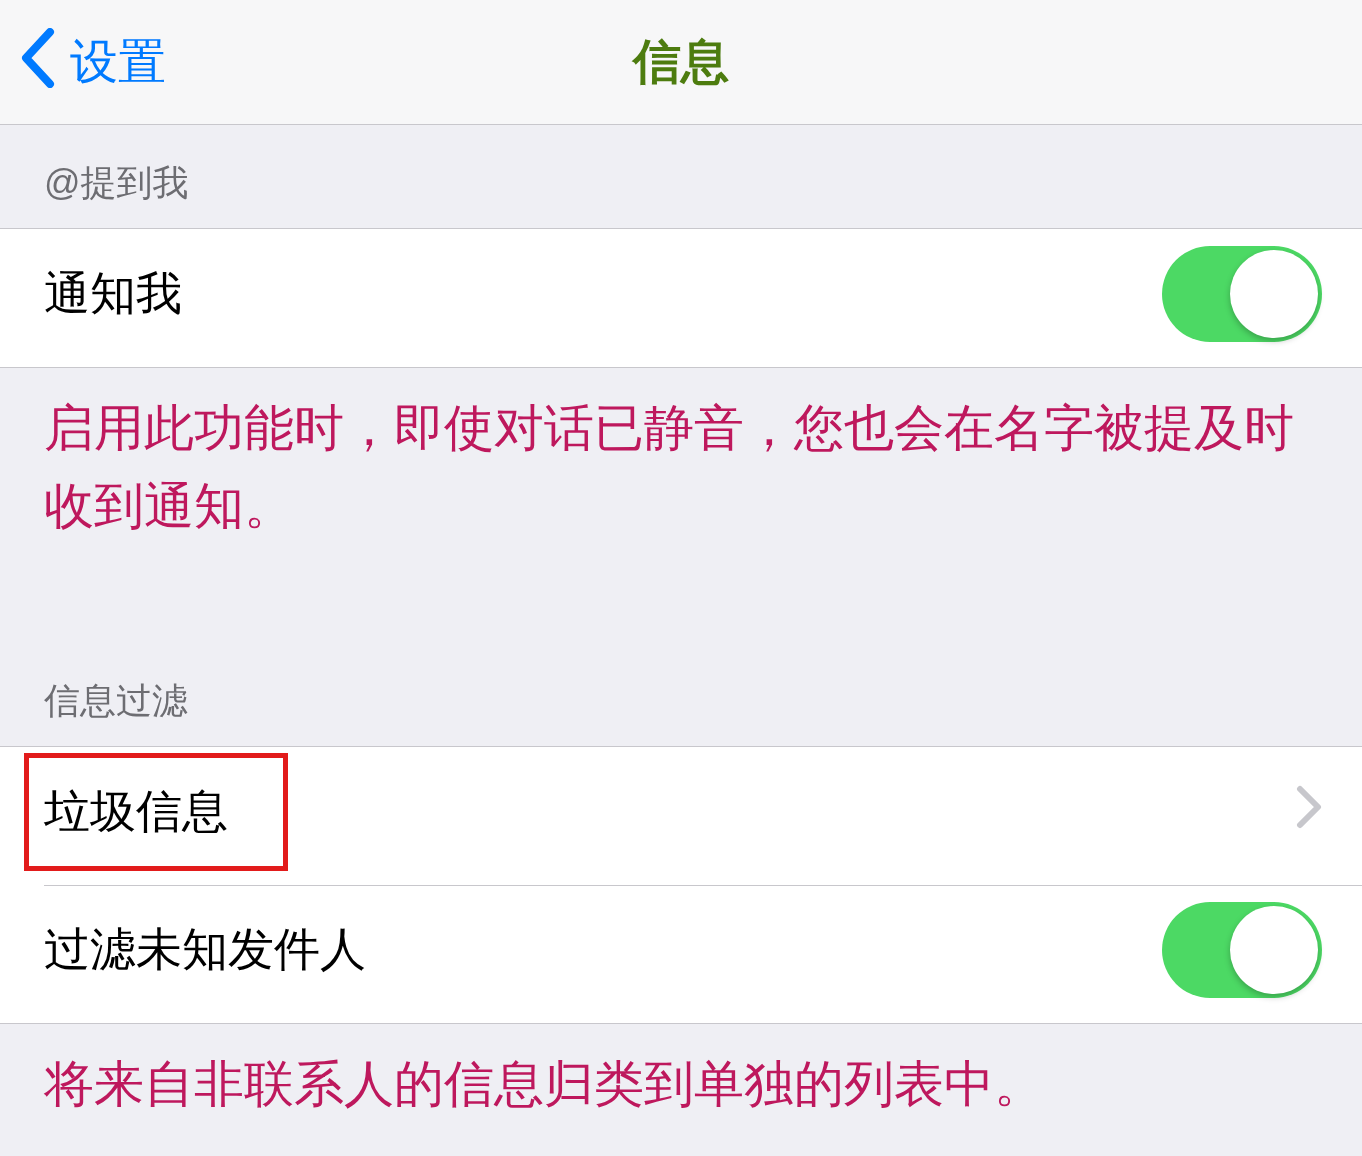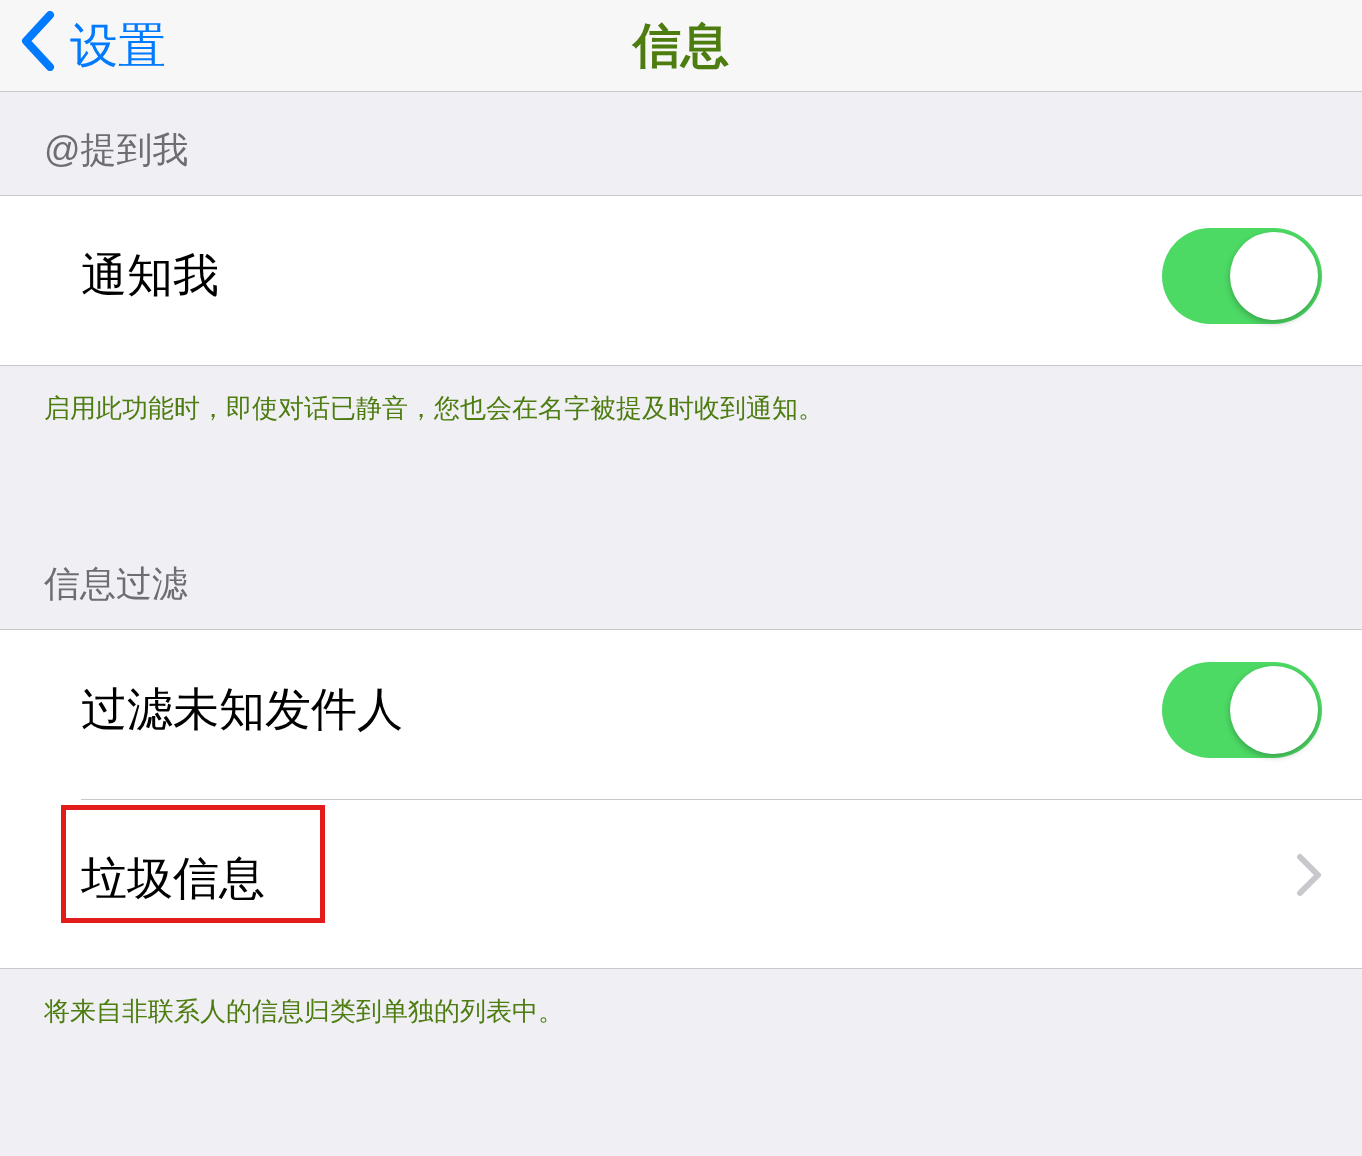--- a/index.html
+++ b/index.html
@@ -5,21 +5,21 @@
     * { margin: 0; padding: 0; box-sizing: border-box; }
     body {
       width: 1362px;
       height: 1156px;
       background: #efeff4;
       font-family: -apple-system, "PingFang SC", "Helvetica Neue", Arial, sans-serif;
       overflow: hidden;
       font-size: 40px;
     }
     .nav {
-      height: 92px;
+      height: 125px;
       background: #f7f7f8;
       border-bottom: 1px solid #c8c7cc;
       display: flex;
       align-items: center;
       position: relative;
     }
     .nav-back {
       display: flex;
       align-items: center;
       color: #007aff;
@@ -44,24 +44,23 @@
     .section-header.top { padding-top: 34px; }
     .cell-group {
       background: #fff;
       border-top: 1px solid #c8c7cc;
       border-bottom: 1px solid #c8c7cc;
     }
     .cell {
       display: flex;
       align-items: center;
       justify-content: space-between;
-      height: 169px;
+      height: 138px;
       padding: 0 40px 9px 44px;
       position: relative;
-      margin-left: 37px;
     }
     .cell + .cell::before {
       content: "";
       position: absolute;
       top: 0; left: 44px; right: 0;
       height: 1px;
       background: #c8c7cc;
     }
     .cell-label {
       font-size: 46px;
@@ -88,22 +87,22 @@
       width: 88px; height: 88px;
       border-radius: 50%;
       background: #fff;
       box-shadow: 0 3px 6px rgba(0,0,0,.25);
     }
     .chevron {
       color: #c7c7cc;
     }
     .chevron svg { width: 26px; height: 44px; }
     .footer-text {
-      color: #4d7c0f;
-      font-size: 26px;
+      color: #be185d;
+      font-size: 50px;
       padding: 22px 50px 40px 44px;
       line-height: 1.55;
     }
     .spacer-after-footer { height: 54px; }
   </style>
 </head>
 <body>
 
 <div class="nav">
   <div class="nav-back">
@@ -128,29 +127,29 @@
   </div>
 </div>
 
 <div class="footer-text">启用此功能时，即使对话已静音，您也会在名字被提及时收到通知。</div>
 <div class="spacer-after-footer"></div>
 
 <div class="section-header">信息过滤</div>
 
 <div class="cell-group">
   <div class="cell">
-    <span class="cell-label">过滤未知发件人</span>
-    <div class="toggle">
-      <div class="toggle-knob"></div>
-    </div>
-  </div>
-  <div class="cell">
     <span class="cell-label">垃圾信息</span>
     <span class="chevron">
       <svg viewBox="0 0 13 22">
           <polyline points="2,2 11,11 2,20" fill="none" stroke="#c7c7cc" stroke-width="3" stroke-linecap="round" stroke-linejoin="round"></polyline>
         </svg>
     </span>
     <div class="highlight-box"></div>
   </div>
+  <div class="cell">
+    <span class="cell-label">过滤未知发件人</span>
+    <div class="toggle">
+      <div class="toggle-knob"></div>
+    </div>
+  </div>
 </div>
 
 <div class="footer-text">将来自非联系人的信息归类到单独的列表中。</div>
 
 </body></html>

